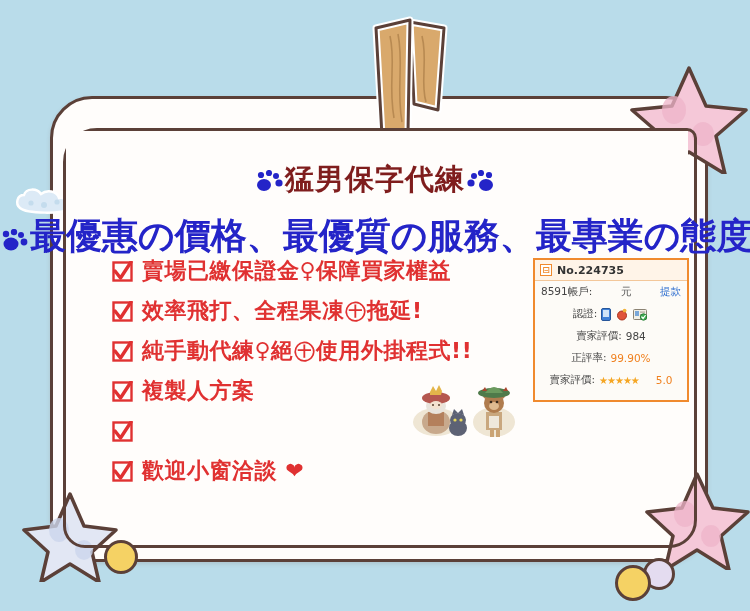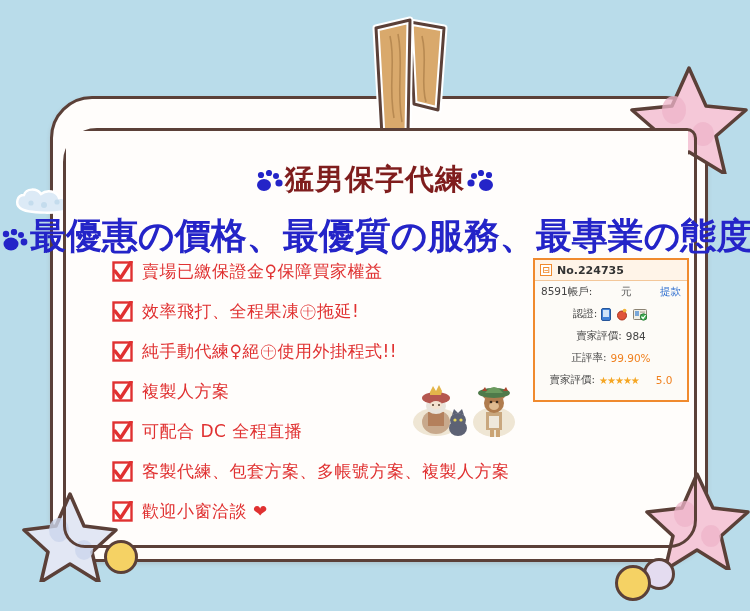--- a/index.html
+++ b/index.html
@@ -64,21 +64,21 @@
   }
   .paw{display:inline-block;width:26px;height:22px;position:relative;
        vertical-align:-3px;margin:0 2px;}
 
   .checklist{position:absolute;left:112px;top:254px;width:540px;}
   .item{display:flex;align-items:center;margin-bottom:6px;height:34px;}
   .chk{
     flex:0 0 auto;width:21px;height:21px;margin-right:9px;position:relative;
   }
   .itxt{
-    color:#e03131;font-size:17px;font-weight:normal;white-space:nowrap;
+    color:#e03131;font-size:22px;font-weight:bold;white-space:nowrap;
     font-family:"DejaVu Sans","Liberation Sans",sans-serif;
     letter-spacing:.5px;
   }
   .heart{color:#e03131;}
 
   
   .chars{position:absolute;left:408px;top:382px;width:112px;height:62px;}
 
   
   .panel{
@@ -215,28 +215,20 @@
         <rect x="1.5" y="1.5" width="18" height="18" fill="none" stroke="#e03131" stroke-width="2.4"></rect>
         <path d="M3 10 L8.5 17 L19 1" fill="none" stroke="#e03131" stroke-width="3.4" stroke-linecap="round" stroke-linejoin="round"></path>
       </svg>
       <span class="itxt">複製人方案</span>
     </div>
     <div class="item">
       <svg class="chk" viewBox="0 0 21 21">
         <rect x="1.5" y="1.5" width="18" height="18" fill="none" stroke="#e03131" stroke-width="2.4"></rect>
         <path d="M3 10 L8.5 17 L19 1" fill="none" stroke="#e03131" stroke-width="3.4" stroke-linecap="round" stroke-linejoin="round"></path>
       </svg>
-      <span class="itxt">可配合 DC 全程直播</span>
-    </div>
-    <div class="item">
-      <svg class="chk" viewBox="0 0 21 21">
-        <rect x="1.5" y="1.5" width="18" height="18" fill="none" stroke="#e03131" stroke-width="2.4"></rect>
-        <path d="M3 10 L8.5 17 L19 1" fill="none" stroke="#e03131" stroke-width="3.4" stroke-linecap="round" stroke-linejoin="round"></path>
-      </svg>
-      <span class="itxt">客製代練、包套方案、多帳號方案、複製人方案</span>
     </div>
     <div class="item">
       <svg class="chk" viewBox="0 0 21 21">
         <rect x="1.5" y="1.5" width="18" height="18" fill="none" stroke="#e03131" stroke-width="2.4"></rect>
         <path d="M3 10 L8.5 17 L19 1" fill="none" stroke="#e03131" stroke-width="3.4" stroke-linecap="round" stroke-linejoin="round"></path>
       </svg>
       <span class="itxt heart">歡迎小窗洽談 ❤</span>
     </div>
   </div>
 

